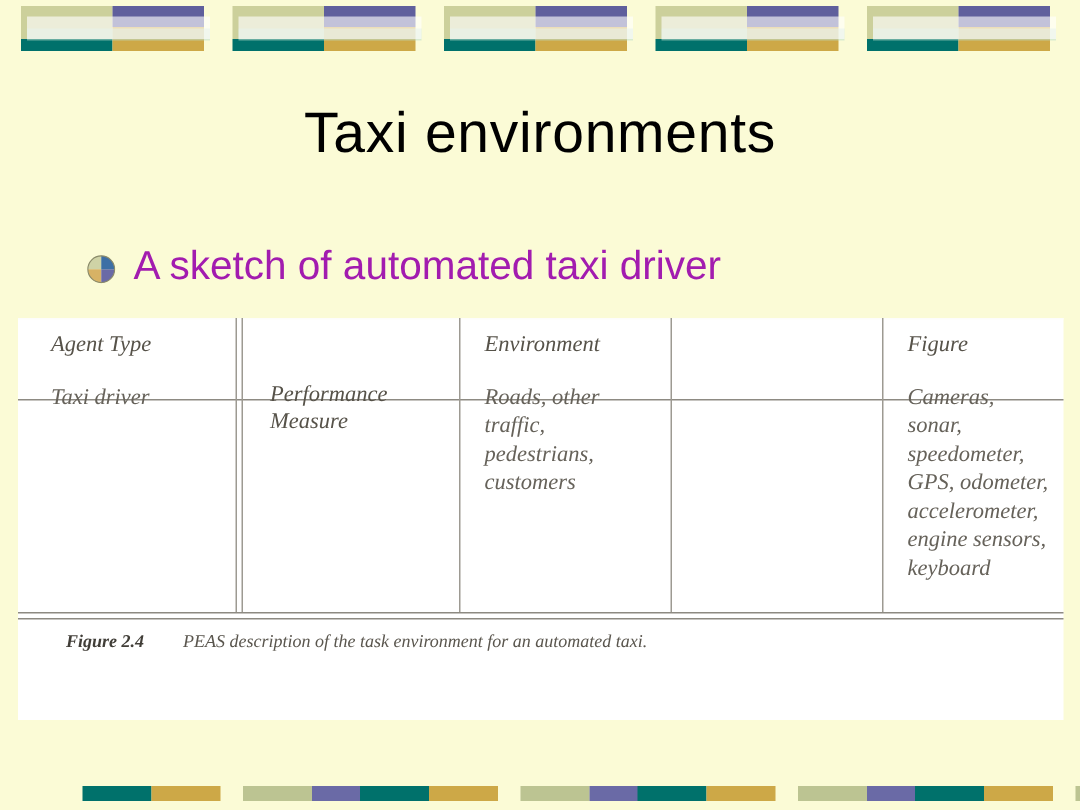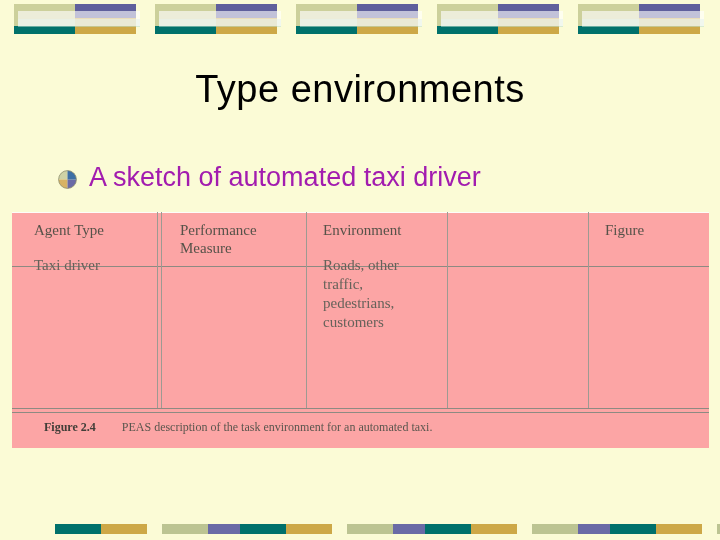--- a/index.html
+++ b/index.html
@@ -126,24 +126,25 @@
     white-space: nowrap;
     font-family: "Liberation Sans", sans-serif;
   }
 
   
   #figure-block {
     position: absolute;
     left: 12px;
     top: 212px;
     width: 697px;
-    height: 236px;
-    background: #fca5a5;
+    height: 268px;
+    background: #ffffff;
     font-family: "Liberation Serif", serif;
     color: #4e4b46;
+    font-style: italic;
   }
   #peas-table {
     position: absolute;
     left: 0; top: 0;
     width: 697px;
     height: 196px;
   }
   .tcol {
     position: absolute;
     top: 0;
@@ -259,21 +260,21 @@
   <div class="top-unit" style="left:578px">
     <div class="tu-sage"></div>
     <div class="tu-teal"></div>
     <div class="tu-purple"></div>
     <div class="tu-gold"></div>
     <div class="tu-overlay2"></div>
     <div class="tu-overlay"></div>
   </div>
 </div>
 
-<div id="slide-title">Type environments</div>
+<div id="slide-title">Taxi environments</div>
 
 <div id="bullet-row">
   <svg id="bullet-marker" viewBox="0 0 20 20">
     <path d="M10 10 L10 0.6 A9.4 9.4 0 0 0 0.6 10 Z" fill="#cfd3a6"></path>
     <path d="M10 10 L0.6 10 A9.4 9.4 0 0 0 10 19.4 Z" fill="#d7b265"></path>
     <path d="M10 10 L10 19.4 A9.4 9.4 0 0 0 19.4 10 Z" fill="#6a6aa6"></path>
     <path d="M10 10 L19.4 10 A9.4 9.4 0 0 0 10 0.6 Z" fill="#3d6fa5"></path>
     <circle cx="10" cy="10" r="9.4" fill="none" stroke="#8a8a6a" stroke-width="0.8"></circle>
   </svg>
   <span id="bullet-text">A sketch of automated taxi driver</span>
@@ -286,35 +287,36 @@
     <div id="top-rule"></div>
     <div id="head-rule"></div>
 
     <div class="tcol" style="left:0px; width:140px; padding-left:22px;">
       <div class="chead">Agent Type</div>
       <div class="cbody">Taxi driver</div>
     </div>
     <div class="vrule" style="left:145px"></div>
     <div class="vrule" style="left:149px"></div>
 
-    <div class="tcol" style="left:150px; width:144px; padding-left:18px; padding-right:14px;">
+    <div class="tcol" style="left:150px; width:144px; padding-left:18px; padding-right:14px;margin-top:33px;">
       <div class="chead">Performance Measure</div>
     </div>
     <div class="vrule" style="left:294px"></div>
 
     <div class="tcol" style="left:295px; width:140px; padding-left:16px; padding-right:12px;">
       <div class="chead">Environment</div>
       <div class="cbody">Roads, other traffic, pedestrians, customers</div>
     </div>
     <div class="vrule" style="left:435px"></div>
 
     <div class="vrule" style="left:576px"></div>
 
     <div class="tcol" style="left:577px; width:120px; padding-left:16px; padding-right:8px;">
       <div class="chead">Figure</div>
+      <div class="cbody">Cameras, sonar, speedometer, GPS, odometer, accelerometer, engine sensors, keyboard</div>
     </div>
   </div>
 
   <div id="bot-rule-a"></div>
   <div id="bot-rule-b"></div>
 
   <div id="caption">
     <span class="cap-label">Figure 2.4</span><span>PEAS description of the task environment for an automated taxi.</span>
   </div>
 </div>

